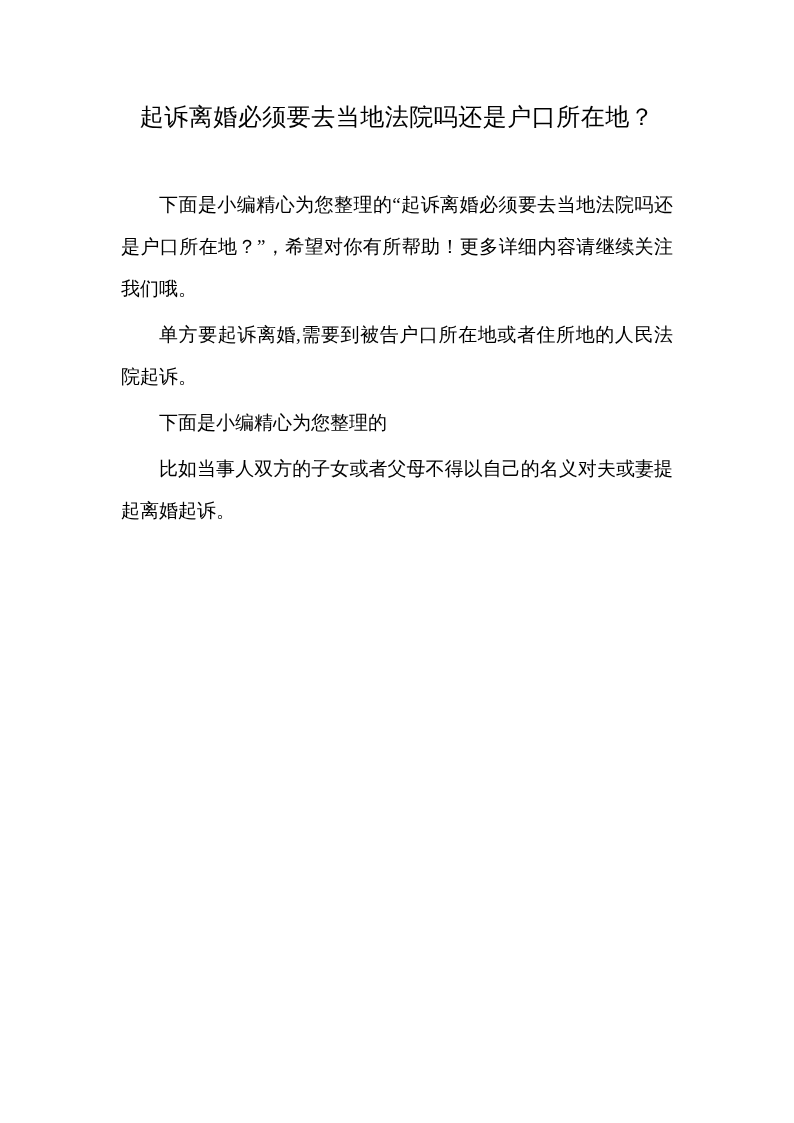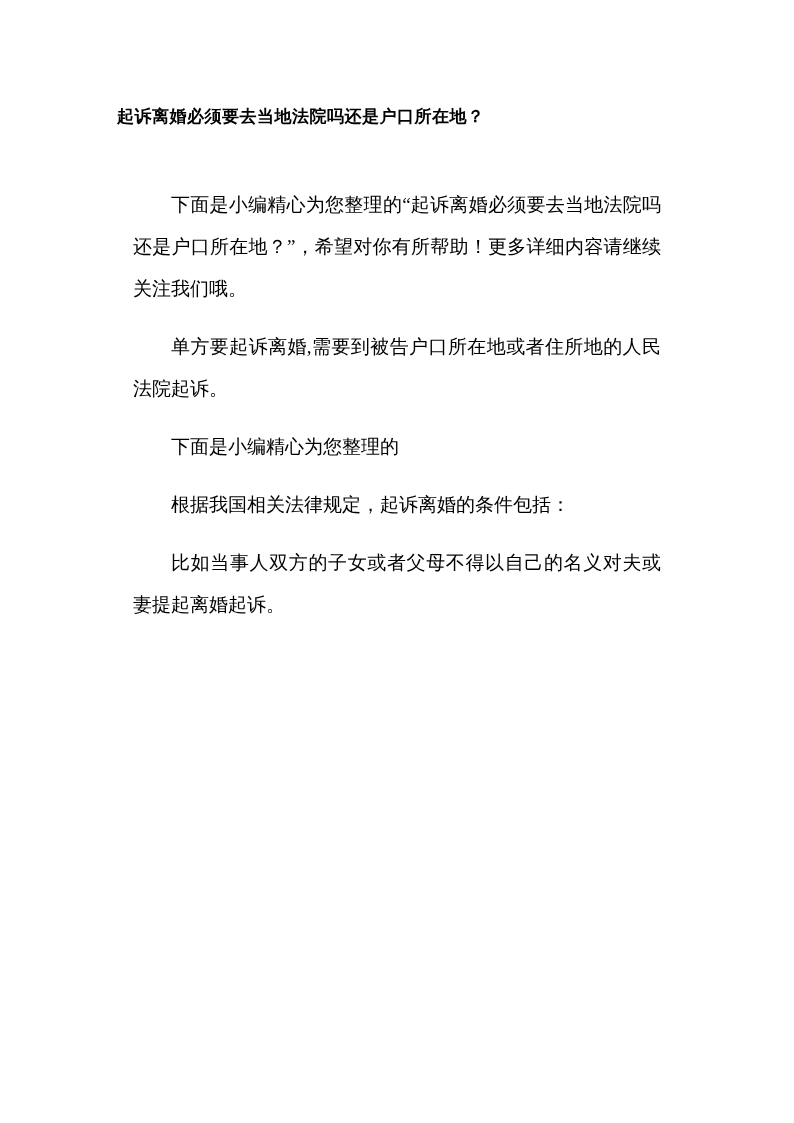--- a/index.html
+++ b/index.html
@@ -14,41 +14,41 @@
     margin: 0 auto;
     background: #ffffff;
     box-sizing: border-box;
     padding: 96px 117px 40px 117px;
     overflow: hidden;
     font-family: "Liberation Serif", "DejaVu Serif", serif;
     color: #000000;
   }
   .doc-title {
     margin: 0 0 46px 0;
-    font-size: 17px;
-    font-weight: bold;
+    font-size: 24px;
+    font-weight: normal;
     line-height: 42px;
+    text-align: center;
     letter-spacing: 0.5px;
   }
   .doc-body p {
-    margin: 16px;
+    margin: 4px;
     font-size: 19px;
     line-height: 42px;
     text-align: justify;
     text-justify: inter-ideograph;
     text-indent: 2em;
     word-break: break-all;
   }
 </style>
 </head>
 <body>
 
 <div class="page">
   <h1 class="doc-title">起诉离婚必须要去当地法院吗还是户口所在地？</h1>
 
   <div class="doc-body">
     <p>下面是小编精心为您整理的“起诉离婚必须要去当地法院吗还是户口所在地？”，希望对你有所帮助！更多详细内容请继续关注我们哦。</p>
     <p>单方要起诉离婚,需要到被告户口所在地或者住所地的人民法院起诉。</p>
     <p>下面是小编精心为您整理的</p>
-    <p>根据我国相关法律规定，起诉离婚的条件包括：</p>
     <p>比如当事人双方的子女或者父母不得以自己的名义对夫或妻提起离婚起诉。</p>
   </div>
 </div>
 
 </body></html>

